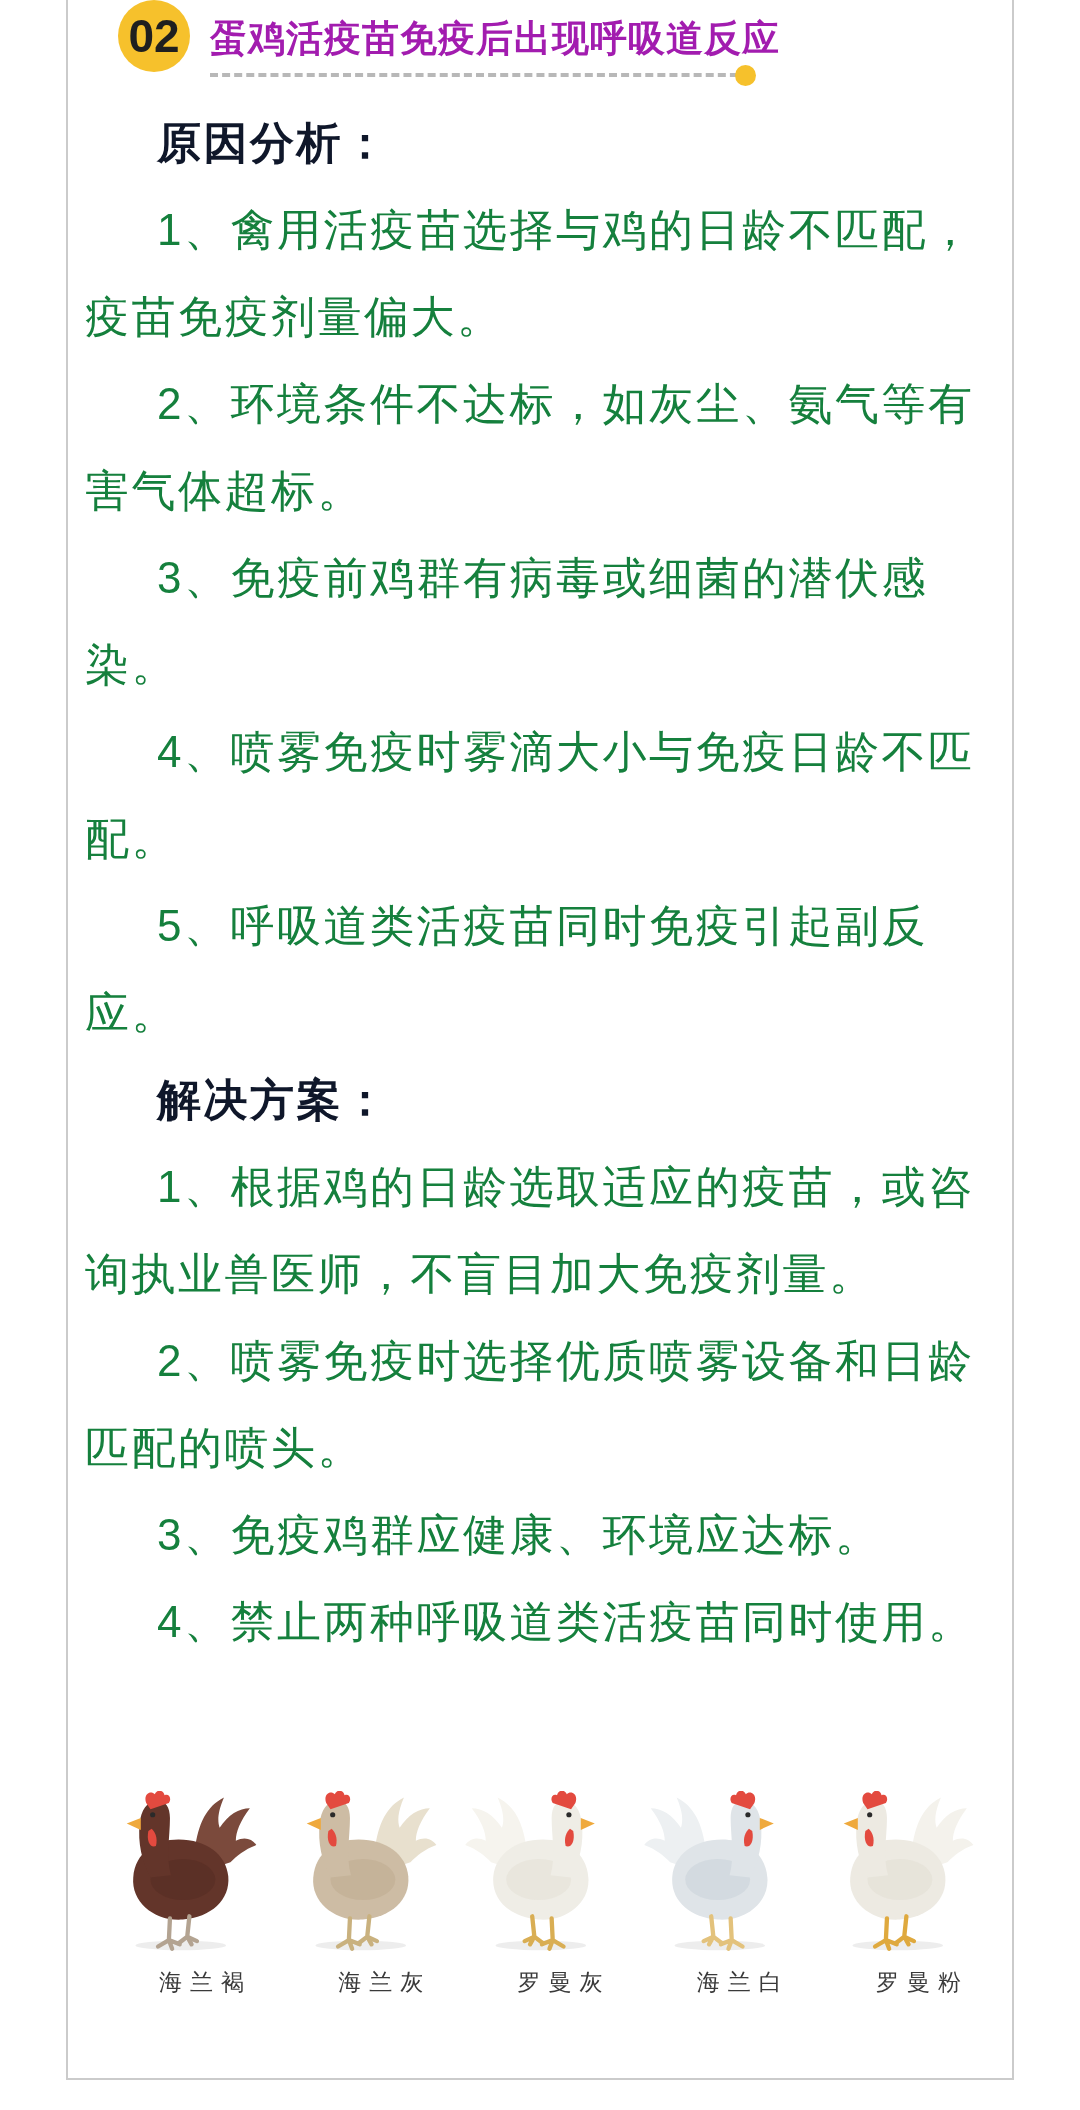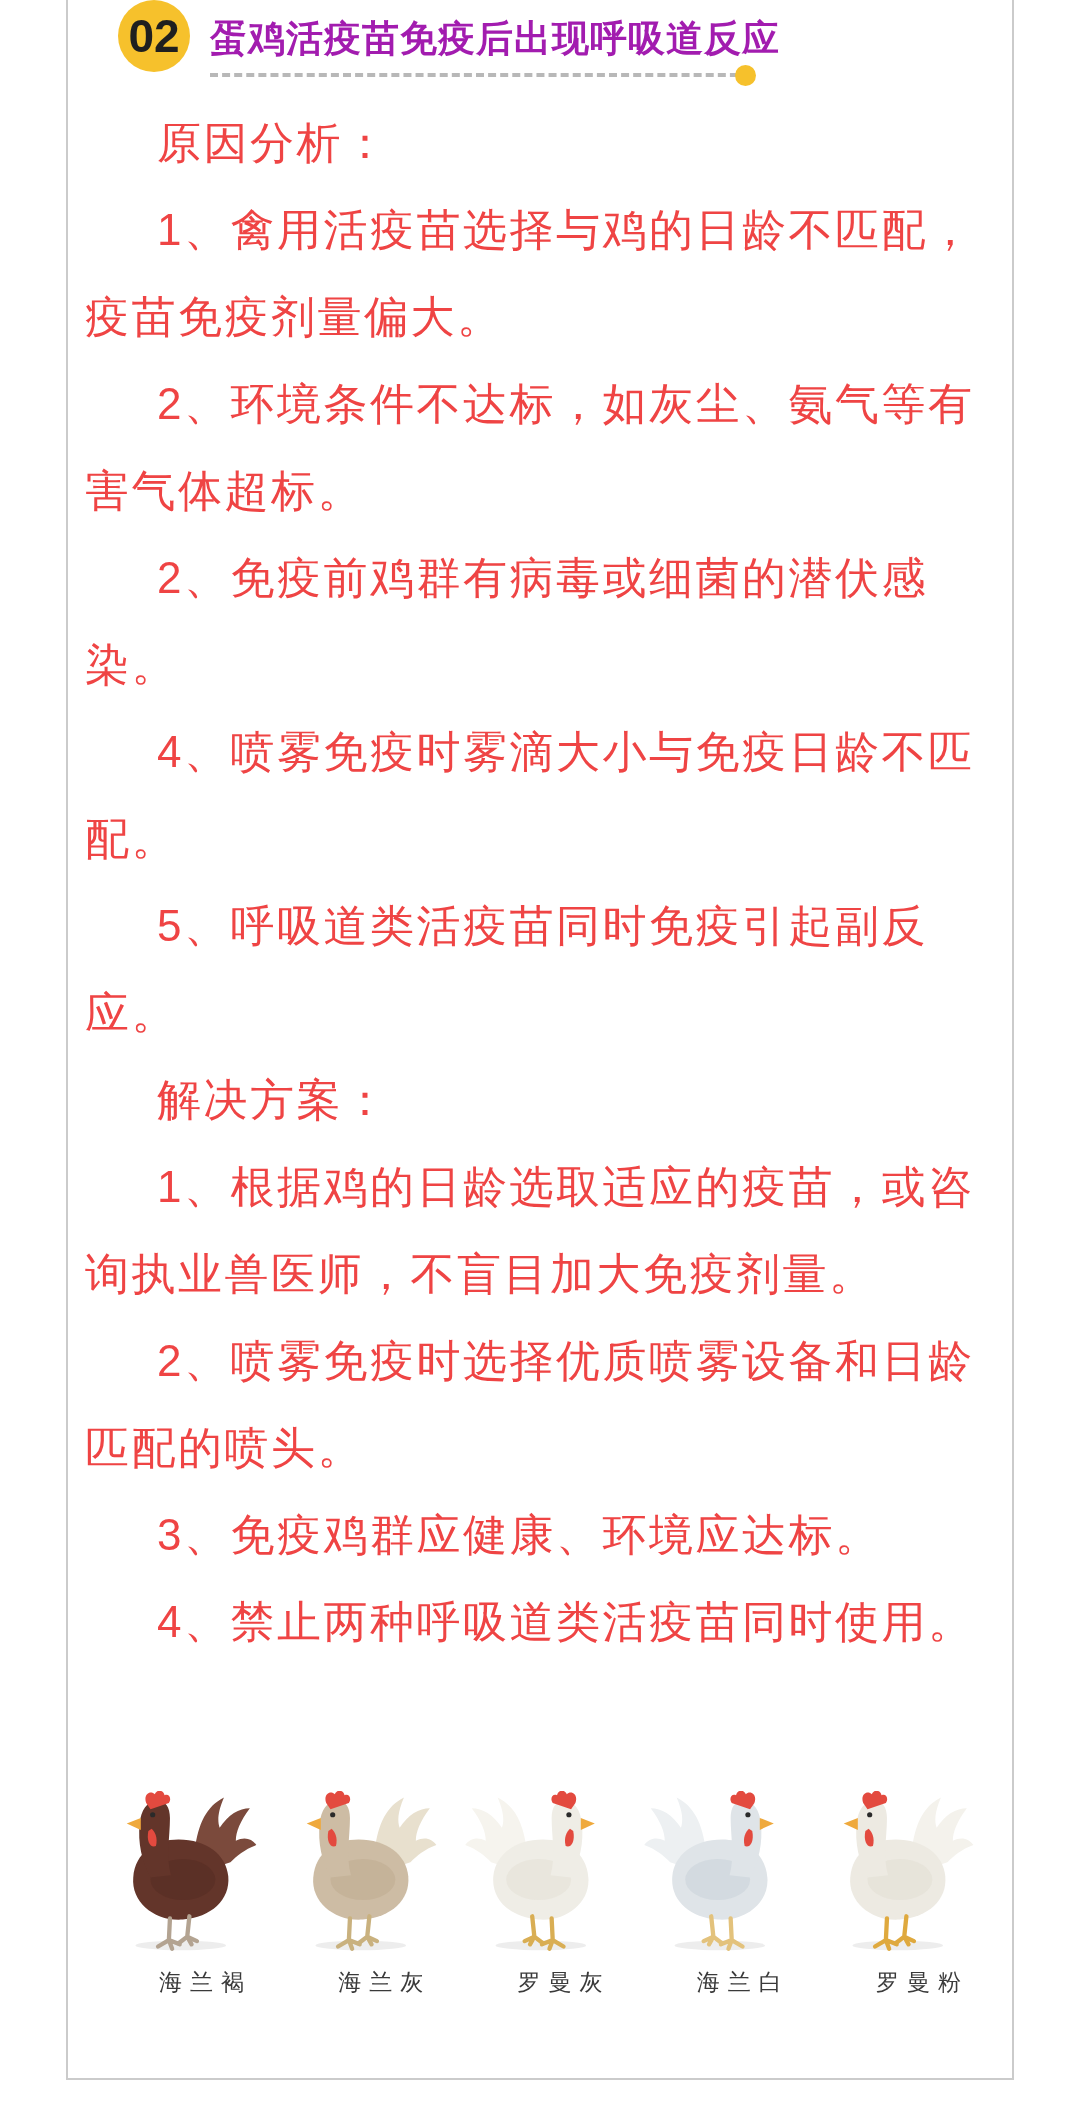--- a/index.html
+++ b/index.html
@@ -60,25 +60,25 @@
     background:#F6C12C;
   }
   .body{
     margin-top:22px;
     padding:0 14px 0 17px;
   }
   .line{
     font-size:44px;
     line-height:87px;
     letter-spacing:2.5px;
-    color:#ef4444;
+    color:#15803d;
     white-space:nowrap;
   }
   .line.indent{padding-left:72px;}
-  .line.bold{font-weight:normal;color:#ef4444;}
+  .line.bold{font-weight:bold;color:#0f172a;}
   .breeds{
     margin-top:126px;
     display:flex;
     justify-content:space-between;
     padding:0 24px;
   }
   .breed{
     flex:1 1 0;
     display:flex;
     flex-direction:column;
@@ -113,21 +113,21 @@
         </div>
       </div>
     </header>
 
     <main class="body" id="content">
         <div class="line indent bold">原因分析：</div>
         <div class="line indent">1、禽用活疫苗选择与鸡的日龄不匹配，</div>
         <div class="line">疫苗免疫剂量偏大。</div>
         <div class="line indent">2、环境条件不达标，如灰尘、氨气等有</div>
         <div class="line">害气体超标。</div>
-        <div class="line indent">2、免疫前鸡群有病毒或细菌的潜伏感</div>
+        <div class="line indent">3、免疫前鸡群有病毒或细菌的潜伏感</div>
         <div class="line">染。</div>
         <div class="line indent">4、喷雾免疫时雾滴大小与免疫日龄不匹</div>
         <div class="line">配。</div>
         <div class="line indent">5、呼吸道类活疫苗同时免疫引起副反</div>
         <div class="line">应。</div>
         <div class="line indent bold">解决方案：</div>
         <div class="line indent">1、根据鸡的日龄选取适应的疫苗，或咨</div>
         <div class="line">询执业兽医师，不盲目加大免疫剂量。</div>
         <div class="line indent">2、喷雾免疫时选择优质喷雾设备和日龄</div>
         <div class="line">匹配的喷头。</div>

